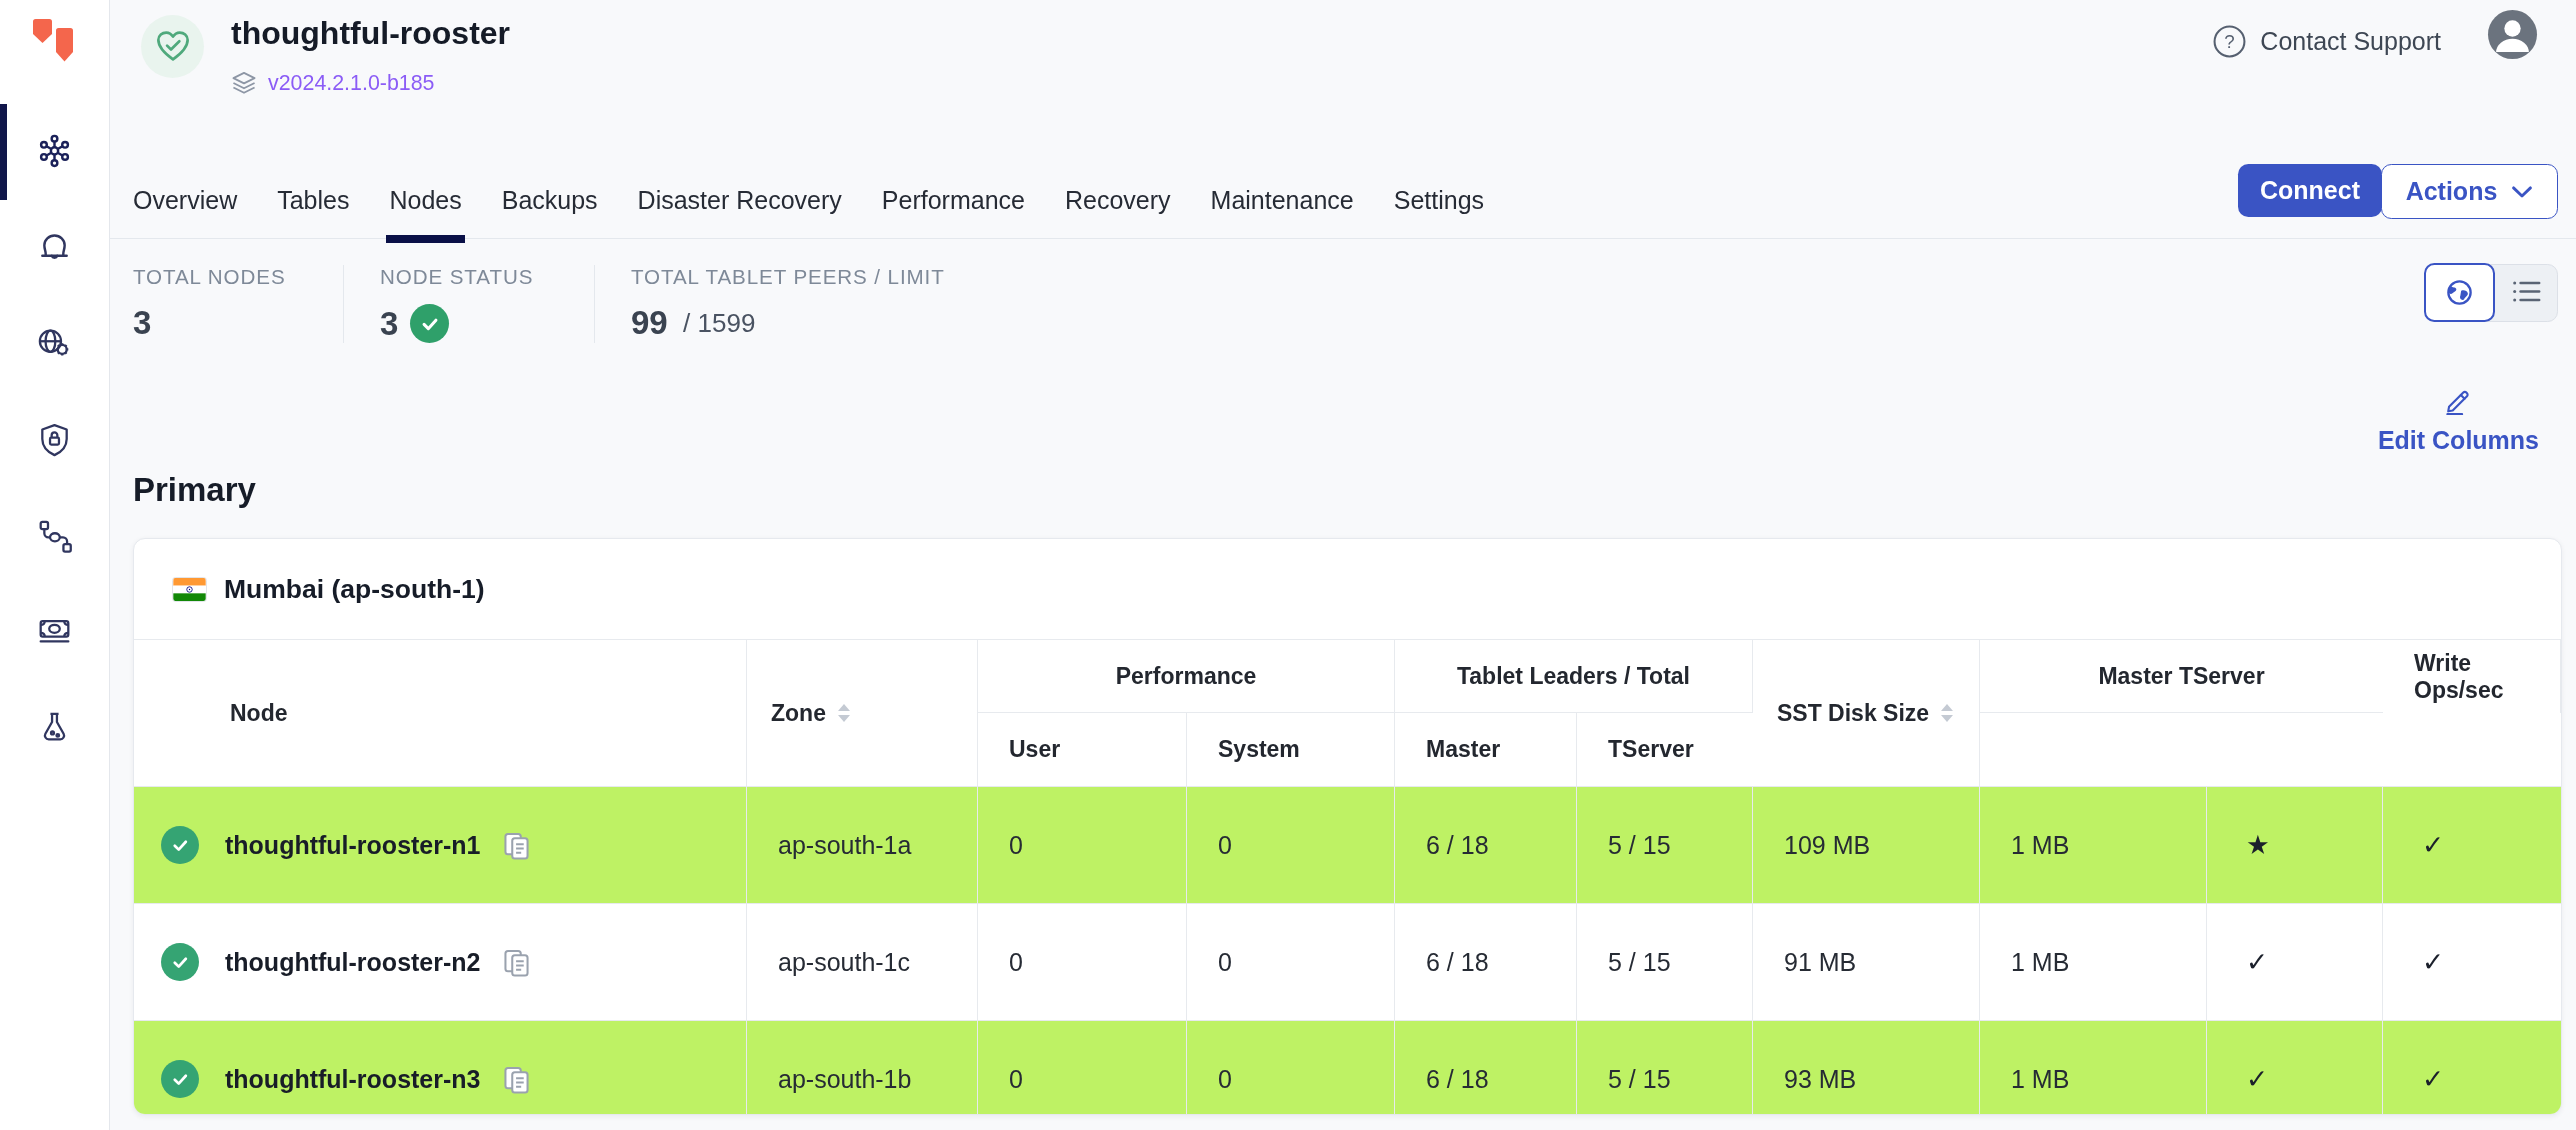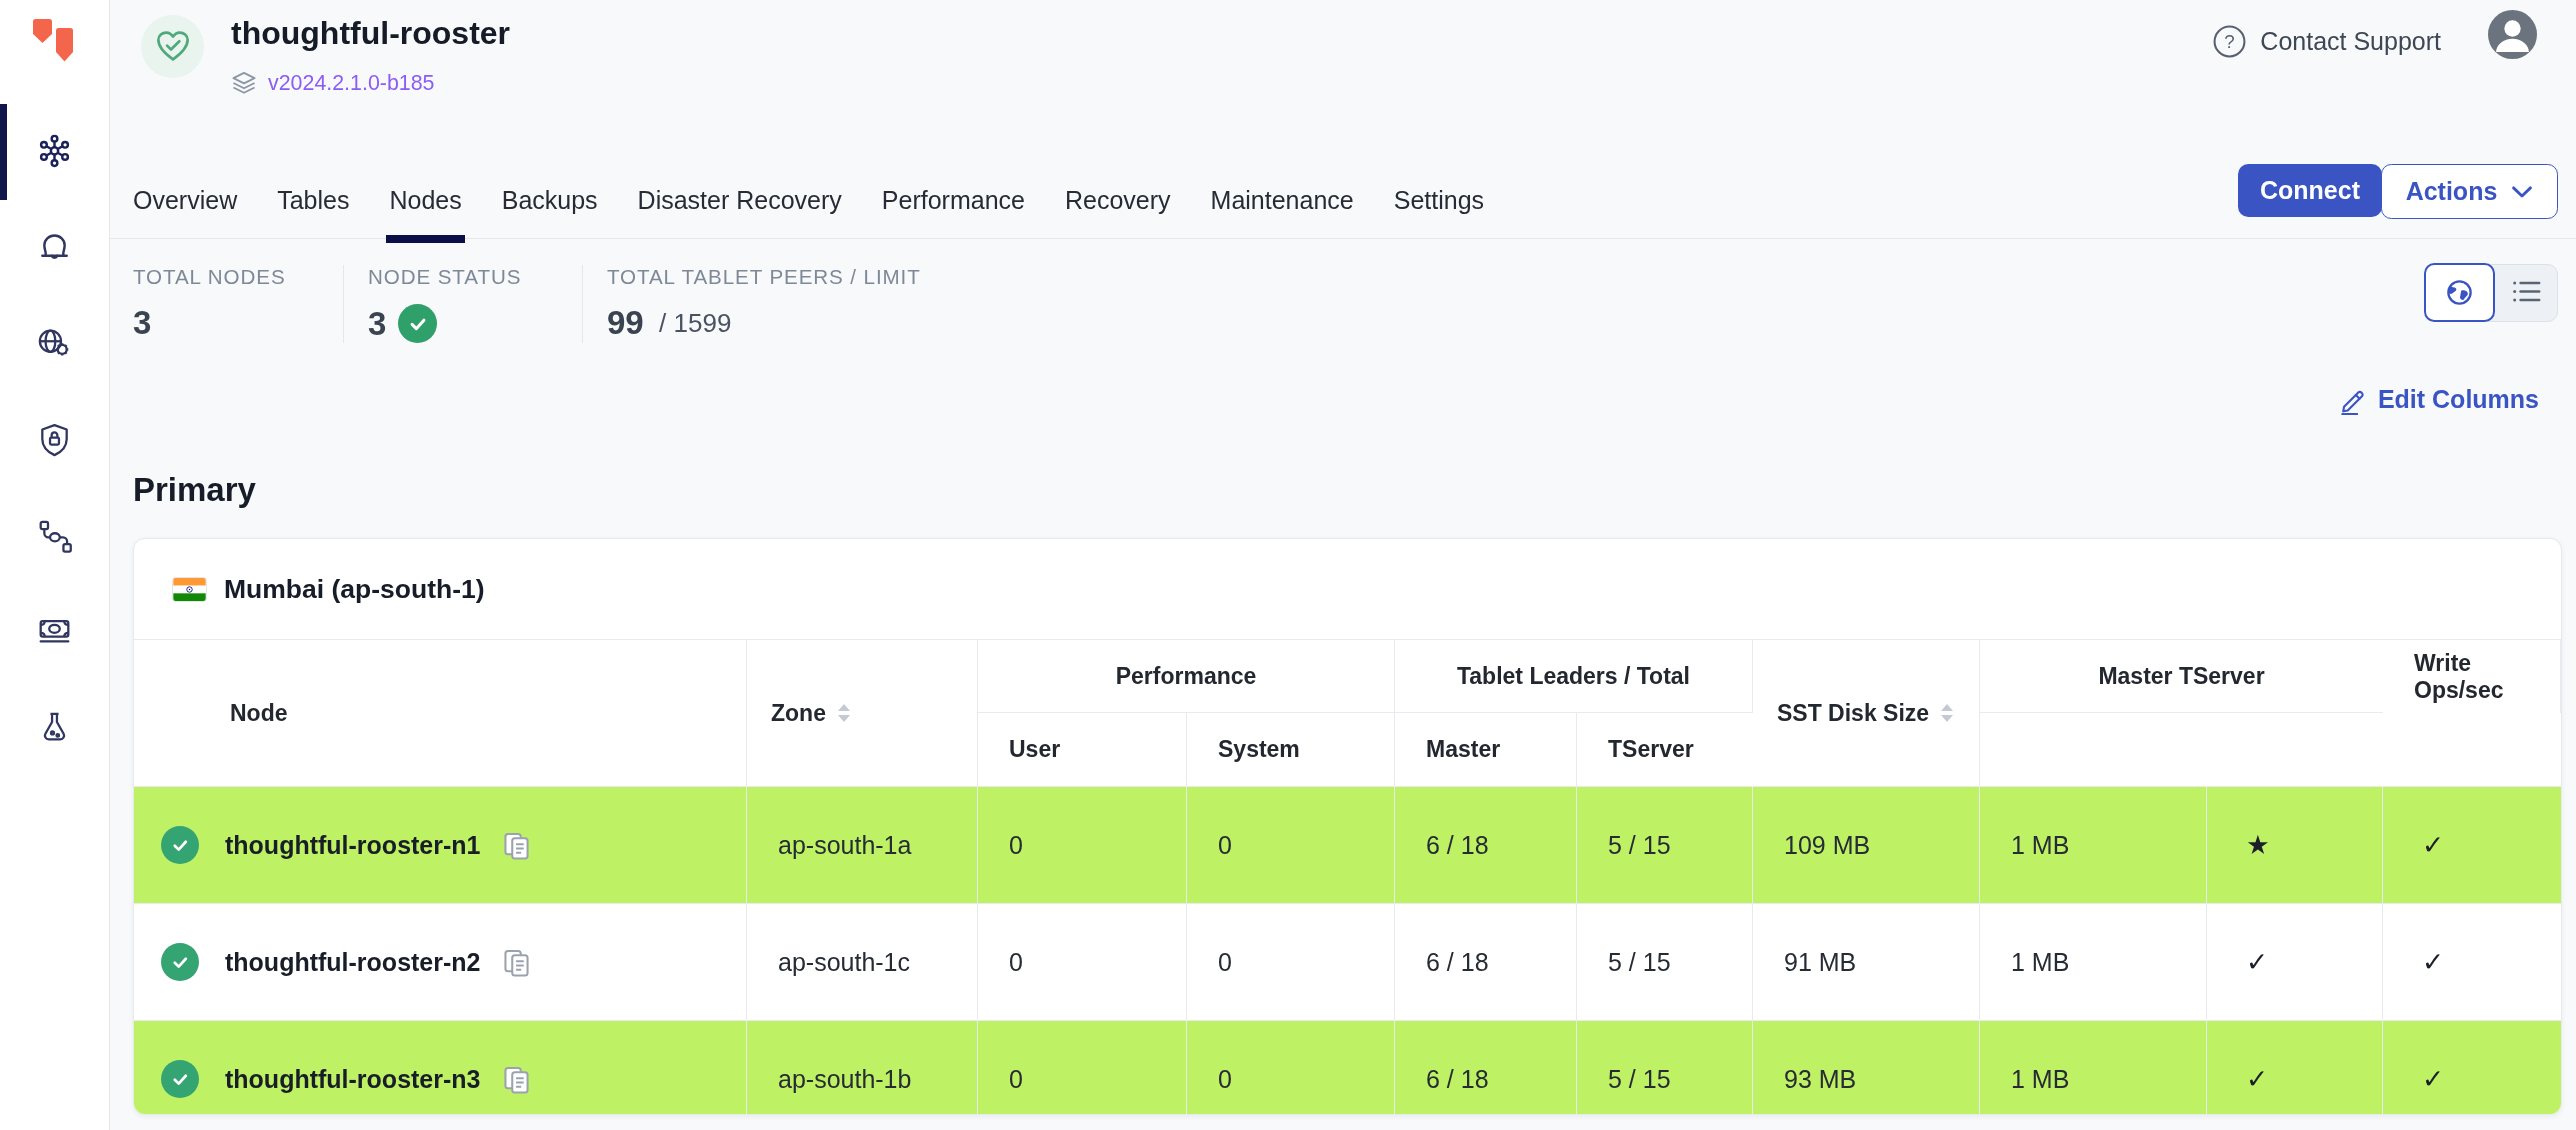--- a/index.html
+++ b/index.html
@@ -34,35 +34,35 @@
   .tabs{display:flex;gap:40px;padding-left:24px;height:100%;align-items:center;}
   .tab{position:relative;font-size:25px;color:#262B35;height:100%;display:flex;align-items:center;}
   .tab.active::after{content:'';position:absolute;left:-3.4px;right:-3.4px;bottom:-5.1px;height:7.7px;background:#0A1047;}
   .btn-connect{position:absolute;top:164px;right:194px;height:53px;padding:0 22px;background:#3A54C4;color:#fff;
                font-size:25px;font-weight:700;border-radius:10.3px;display:flex;align-items:center;}
   .btn-actions{position:absolute;top:164px;right:18px;height:53px;padding:0 24px;background:#fff;border:1.7px solid #3A54C4;
                color:#3A54C4;font-size:25px;font-weight:700;border-radius:10.3px;display:flex;align-items:center;gap:13.7px;}
 
   
   .stats{position:absolute;left:133px;top:265px;display:flex;}
-  .stat{padding-right:36px;margin-right:24px;border-right:1.7px solid #E4E8ED;}
+  .stat{padding-right:36px;margin-right:36px;border-right:1.7px solid #E4E8ED;}
   .stat:last-child{border-right:none;}
   .stat.s1{width:174px}.stat.s2{width:178px}
   .stat-label{font-size:20.6px;color:#7E8998;letter-spacing:0.9px;}
   .stat-value-row{margin-top:15.4px;display:flex;align-items:center;gap:12px;
                   font-size:33px;font-weight:700;color:#3A4350;}
   .stat-limit{font-size:26px;font-weight:400;color:#4A5362;margin-left:3.4px;}
   .ok-circle{width:39px;height:39px;border-radius:50%;background:#2FA06A;display:flex;align-items:center;justify-content:center;}
 
   .view-toggle{position:absolute;top:264px;right:18px;display:flex;background:#EDF0F4;border:0.9px solid #DCE0E7;border-radius:10.3px;}
   .vt-seg{width:62px;height:53px;display:flex;align-items:center;justify-content:center;}
   .vt-seg.sel{width:67px;height:55px;margin:-1.7px 0 -1.7px -1.7px;background:#fff;border:2.6px solid #3A54C4;border-radius:10.3px;}
 
   .edit-columns{position:absolute;top:384px;right:37px;display:flex;align-items:center;gap:11px;
-                color:#3A54C4;font-size:25px;font-weight:700;}
+                color:#3A54C4;font-size:25px;font-weight:700;flex-direction:column;}
 
   .section-title{position:absolute;left:133px;top:471px;font-size:33px;font-weight:700;color:#161C28;}
 
   
   .card{position:absolute;left:133px;top:538px;width:2427px;height:575px;background:#fff;border:0.9px solid #E6E9EE;
         border-radius:12px;box-shadow:0 1.7px 5.1px rgba(20,30,50,.06);overflow:hidden;}
   .card-header{height:100px;display:flex;align-items:center;padding-left:38px;gap:17px;
                font-size:26.5px;font-weight:700;color:#161C28;}
   .flag{border:0.9px solid #E2E5EA;border-radius:3.4px;overflow:hidden;width:33px;height:23px;}
 

